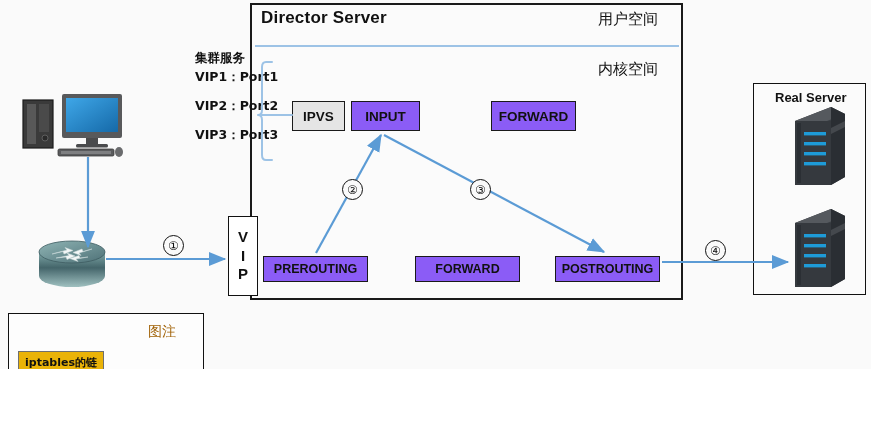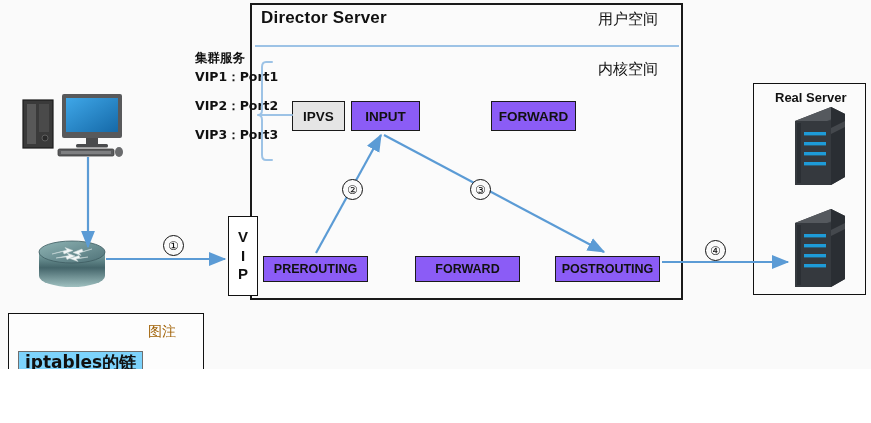--- a/index.html
+++ b/index.html
@@ -108,25 +108,25 @@
     background: #fdfdfd;
     box-sizing: border-box;
   }
   #legend-title {
     left: 148px; top: 323px;
     font-size: 14px; color: #a16207;
     font-family: "DejaVu Sans", sans-serif;
   }
   #legend-chain-swatch {
     left: 18px; top: 351px; height: 23px; padding: 0 6px;
-    background: #7dd3fc;
+    background: #eab308;
     border: 1px solid #6f6f6f;
     box-sizing: border-box;
     display: flex; align-items: center;
-    font-size: 17px; font-weight: bold; color: #111;
+    font-size: 11px; font-weight: bold; color: #111;
     font-family: "DejaVu Sans", sans-serif;
   }
   #legend-chain-swatch .squig {
     position: absolute; left: 6px; bottom: 1px; width: 52px; height: 3px;
     background-image:
       repeating-linear-gradient(135deg, #e53935 0 1px, transparent 1px 3px);
     opacity: .95;
   }
   #legend-flow-text {
     left: 76px; top: 381px;

